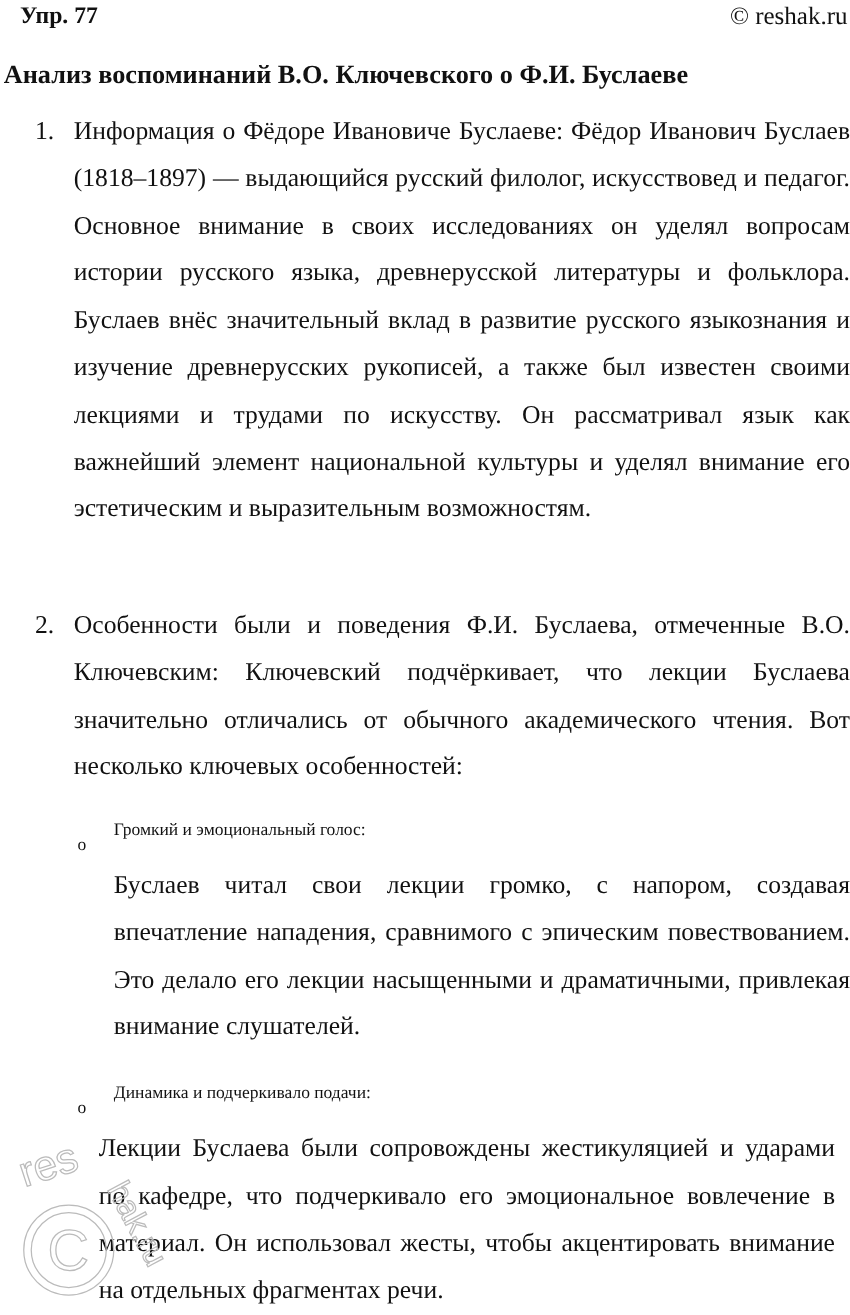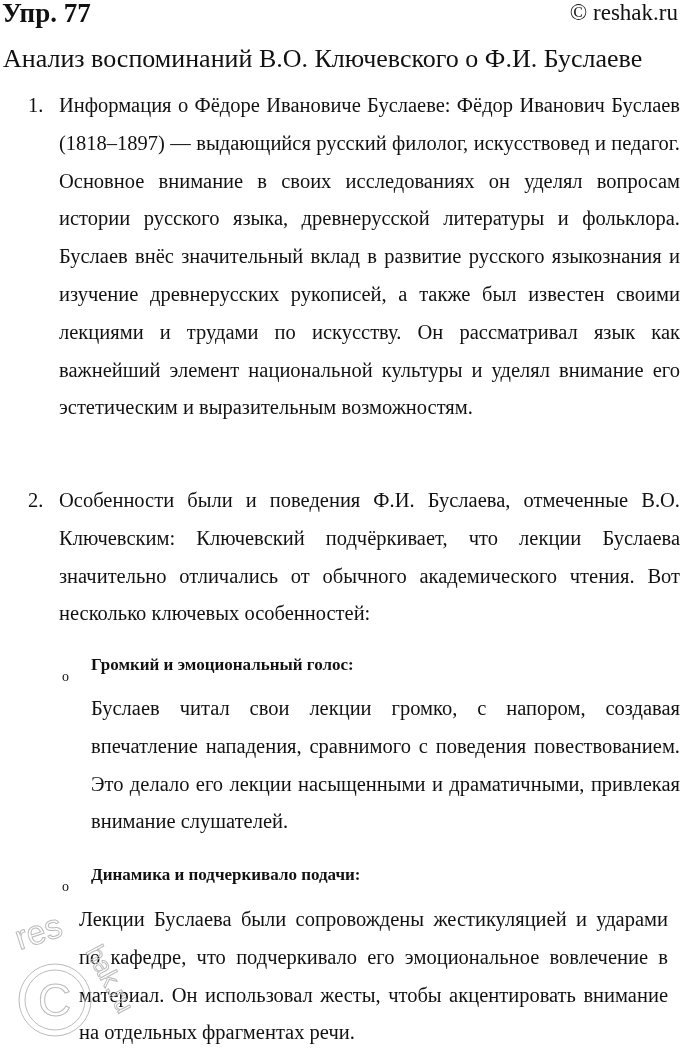--- a/index.html
+++ b/index.html
@@ -1,28 +1,28 @@
 <!DOCTYPE html>
 <html><head>
 <meta charset="utf-8">
 <style>
   html, body { margin: 0; padding: 0; background: #ffffff; }
   body {
     width: 680px; height: 1052px; overflow: hidden; position: relative;
     font-family: "Liberation Serif", serif; color: #111111;
   }
   .header-row { position: absolute; top: 0; left: 0; right: 0; height: 30px; }
-  .ex-num { position: absolute; left: 2px; top: 0px; font-weight: bold; font-size: 27px; line-height: 26px; }
-  .site { position: absolute; right: 2px; top: 0px; font-size: 23px; line-height: 26px; }
-  .doc-title { position: absolute; left: 3px; top: 46px; font-weight: normal; font-size: 26px; line-height: 26px; white-space: nowrap; }
+  .ex-num { position: absolute; left: 16px; top: 0px; font-weight: bold; font-size: 19px; line-height: 26px; }
+  .site { position: absolute; right: 2px; top: 0px; font-size: 20px; line-height: 26px; }
+  .doc-title { position: absolute; left: 3px; top: 46px; font-weight: bold; font-size: 21px; line-height: 26px; white-space: nowrap; }
   .para { position: absolute; font-size: 20.5px; line-height: 37.8px; text-align: justify; }
   .para b { font-weight: normal; }
   .num { position: absolute; font-size: 20.5px; line-height: 37.8px; }
   .bullet { position: absolute; font-size: 14px; line-height: 14px; }
-  .sub-h { position: absolute; font-weight: bold; font-size: 17px; line-height: 26px; white-space: nowrap; }
+  .sub-h { position: absolute; font-weight: normal; font-size: 14px; line-height: 26px; white-space: nowrap; }
   .watermark { position: absolute; left: 10px; top: 900px; width: 140px; height: 150px; pointer-events: none; }
 </style>
 </head>
 <body>
 
 <div class="header-row">
   <span class="ex-num">Упр. 77</span>
   <span class="site">© reshak.ru</span>
 </div>
 
@@ -33,21 +33,21 @@
   <b>Информация о Фёдоре Ивановиче Буслаеве:</b><span> Фёдор Иванович Буслаев (1818–1897) — выдающийся русский филолог, искусствовед и педагог. Основное внимание в своих исследованиях он уделял вопросам истории русского языка, древнерусской литературы и фольклора. Буслаев внёс значительный вклад в развитие русского языкознания и изучение древнерусских рукописей, а также был известен своими лекциями и трудами по искусству. Он рассматривал язык как важнейший элемент национальной культуры и уделял внимание его эстетическим и выразительным возможностям.</span>
 </div>
 
 <span class="num" style="left:28px; top:482px;">2.</span>
 <div class="para" style="left:59px; top:482px; width:621px;">
   <b>Особенности были и поведения Ф.И. Буслаева, отмеченные В.О. Ключевским:</b><span> Ключевский подчёркивает, что лекции Буслаева значительно отличались от обычного академического чтения. Вот несколько ключевых особенностей:</span>
 </div>
 
 <span class="bullet" style="left:62px; top:670px;">o</span>
 <div class="sub-h" style="left:91px; top:652px;">Громкий и эмоциональный голос:</div>
-<div class="para" style="left:91px; top:690px; width:589px;">Буслаев читал свои лекции громко, с напором, создавая впечатление нападения, сравнимого с поведения повествованием. Это делало его лекции насыщенными и драматичными, привлекая внимание слушателей.</div>
+<div class="para" style="left:91px; top:690px; width:589px;">Буслаев читал свои лекции громко, с напором, создавая впечатление нападения, сравнимого с эпическим повествованием. Это делало его лекции насыщенными и драматичными, привлекая внимание слушателей.</div>
 
 <span class="bullet" style="left:62px; top:880px;">o</span>
 <div class="sub-h" style="left:91px; top:862px;">Динамика и подчеркивало подачи:</div>
 <div class="para" style="left:79px; top:901px; width:589px;">Лекции Буслаева были сопровождены жестикуляцией и ударами по кафедре, что подчеркивало его эмоциональное вовлечение в материал. Он использовал жесты, чтобы акцентировать внимание на отдельных фрагментах речи.</div>
 
 <svg class="watermark" viewBox="0 0 140 150">
   <g fill="none" stroke="#bbbbbb" stroke-width="1">
     <circle cx="45" cy="100" r="36"></circle>
     <circle cx="45" cy="100" r="30"></circle>
     <text x="28" y="116" font-size="46" font-family="Liberation Sans, sans-serif" stroke="#bbbbbb" fill="none">C</text>

